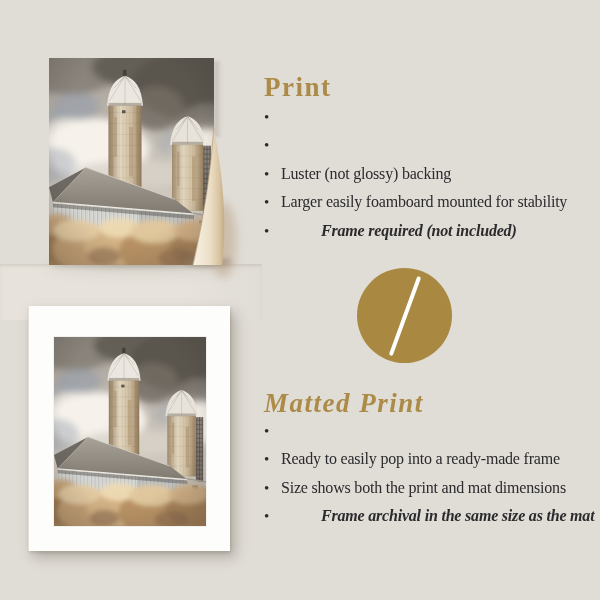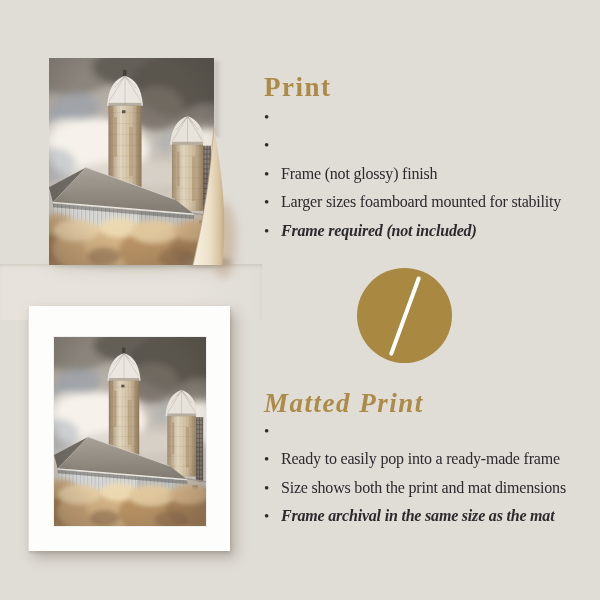--- a/index.html
+++ b/index.html
@@ -48,21 +48,21 @@
   .h-print{top:74px;}
   .h-matted{top:390px;font-style:italic;}
   .bullets{position:absolute; left:264px; color:#2b2a2d;}
   .b-print{top:106px;}
   .b-matted{top:420px;}
   .bullet-row{
     display:flex; align-items:baseline; white-space:nowrap;
     font-size:16px; line-height:22px; letter-spacing:-0.2px; margin-bottom:6.4px;
   }
   .bullet-row .dot{width:9px; margin-right:8px; font-size:15px; flex:0 0 auto;}
-  .bullet-row.em .bt{font-weight:700; font-style:italic;}
+  .bullet-row.em .bt{font-weight:700; font-style:italic;margin-left:40px;}
 
   
   .divider{
     left:357px; top:268px; width:95px; height:95px; border-radius:50%;
     background:#a98941;
   }
   .slash{
     position:absolute; left:50%; top:50%; width:3.5px; height:84px;
     margin:-42px 0 0 -1.75px; background:#ffffff; border-radius:2px;
     transform:rotate(20deg);
@@ -268,25 +268,25 @@
   <h2 class="heading h-print">Print</h2>
   <div class="bullets b-print">
       <div class="bullet-row">
         <span class="dot">•</span>
       </div>
       <div class="bullet-row">
         <span class="dot">•</span>
       </div>
       <div class="bullet-row">
         <span class="dot">•</span>
-        <span class="bt">Frame (not glossy) finish</span>
-      </div>
-      <div class="bullet-row">
-        <span class="dot">•</span>
-        <span class="bt">Larger sizes foamboard mounted for stability</span>
+        <span class="bt">Luster (not glossy) backing</span>
+      </div>
+      <div class="bullet-row">
+        <span class="dot">•</span>
+        <span class="bt">Larger easily foamboard mounted for stability</span>
       </div>
       <div class="bullet-row em">
         <span class="dot">•</span>
         <span class="bt">Frame required (not included)</span>
       </div>
     </div>
 
   <div class="abs divider">
     <div class="slash"></div>
   </div>

